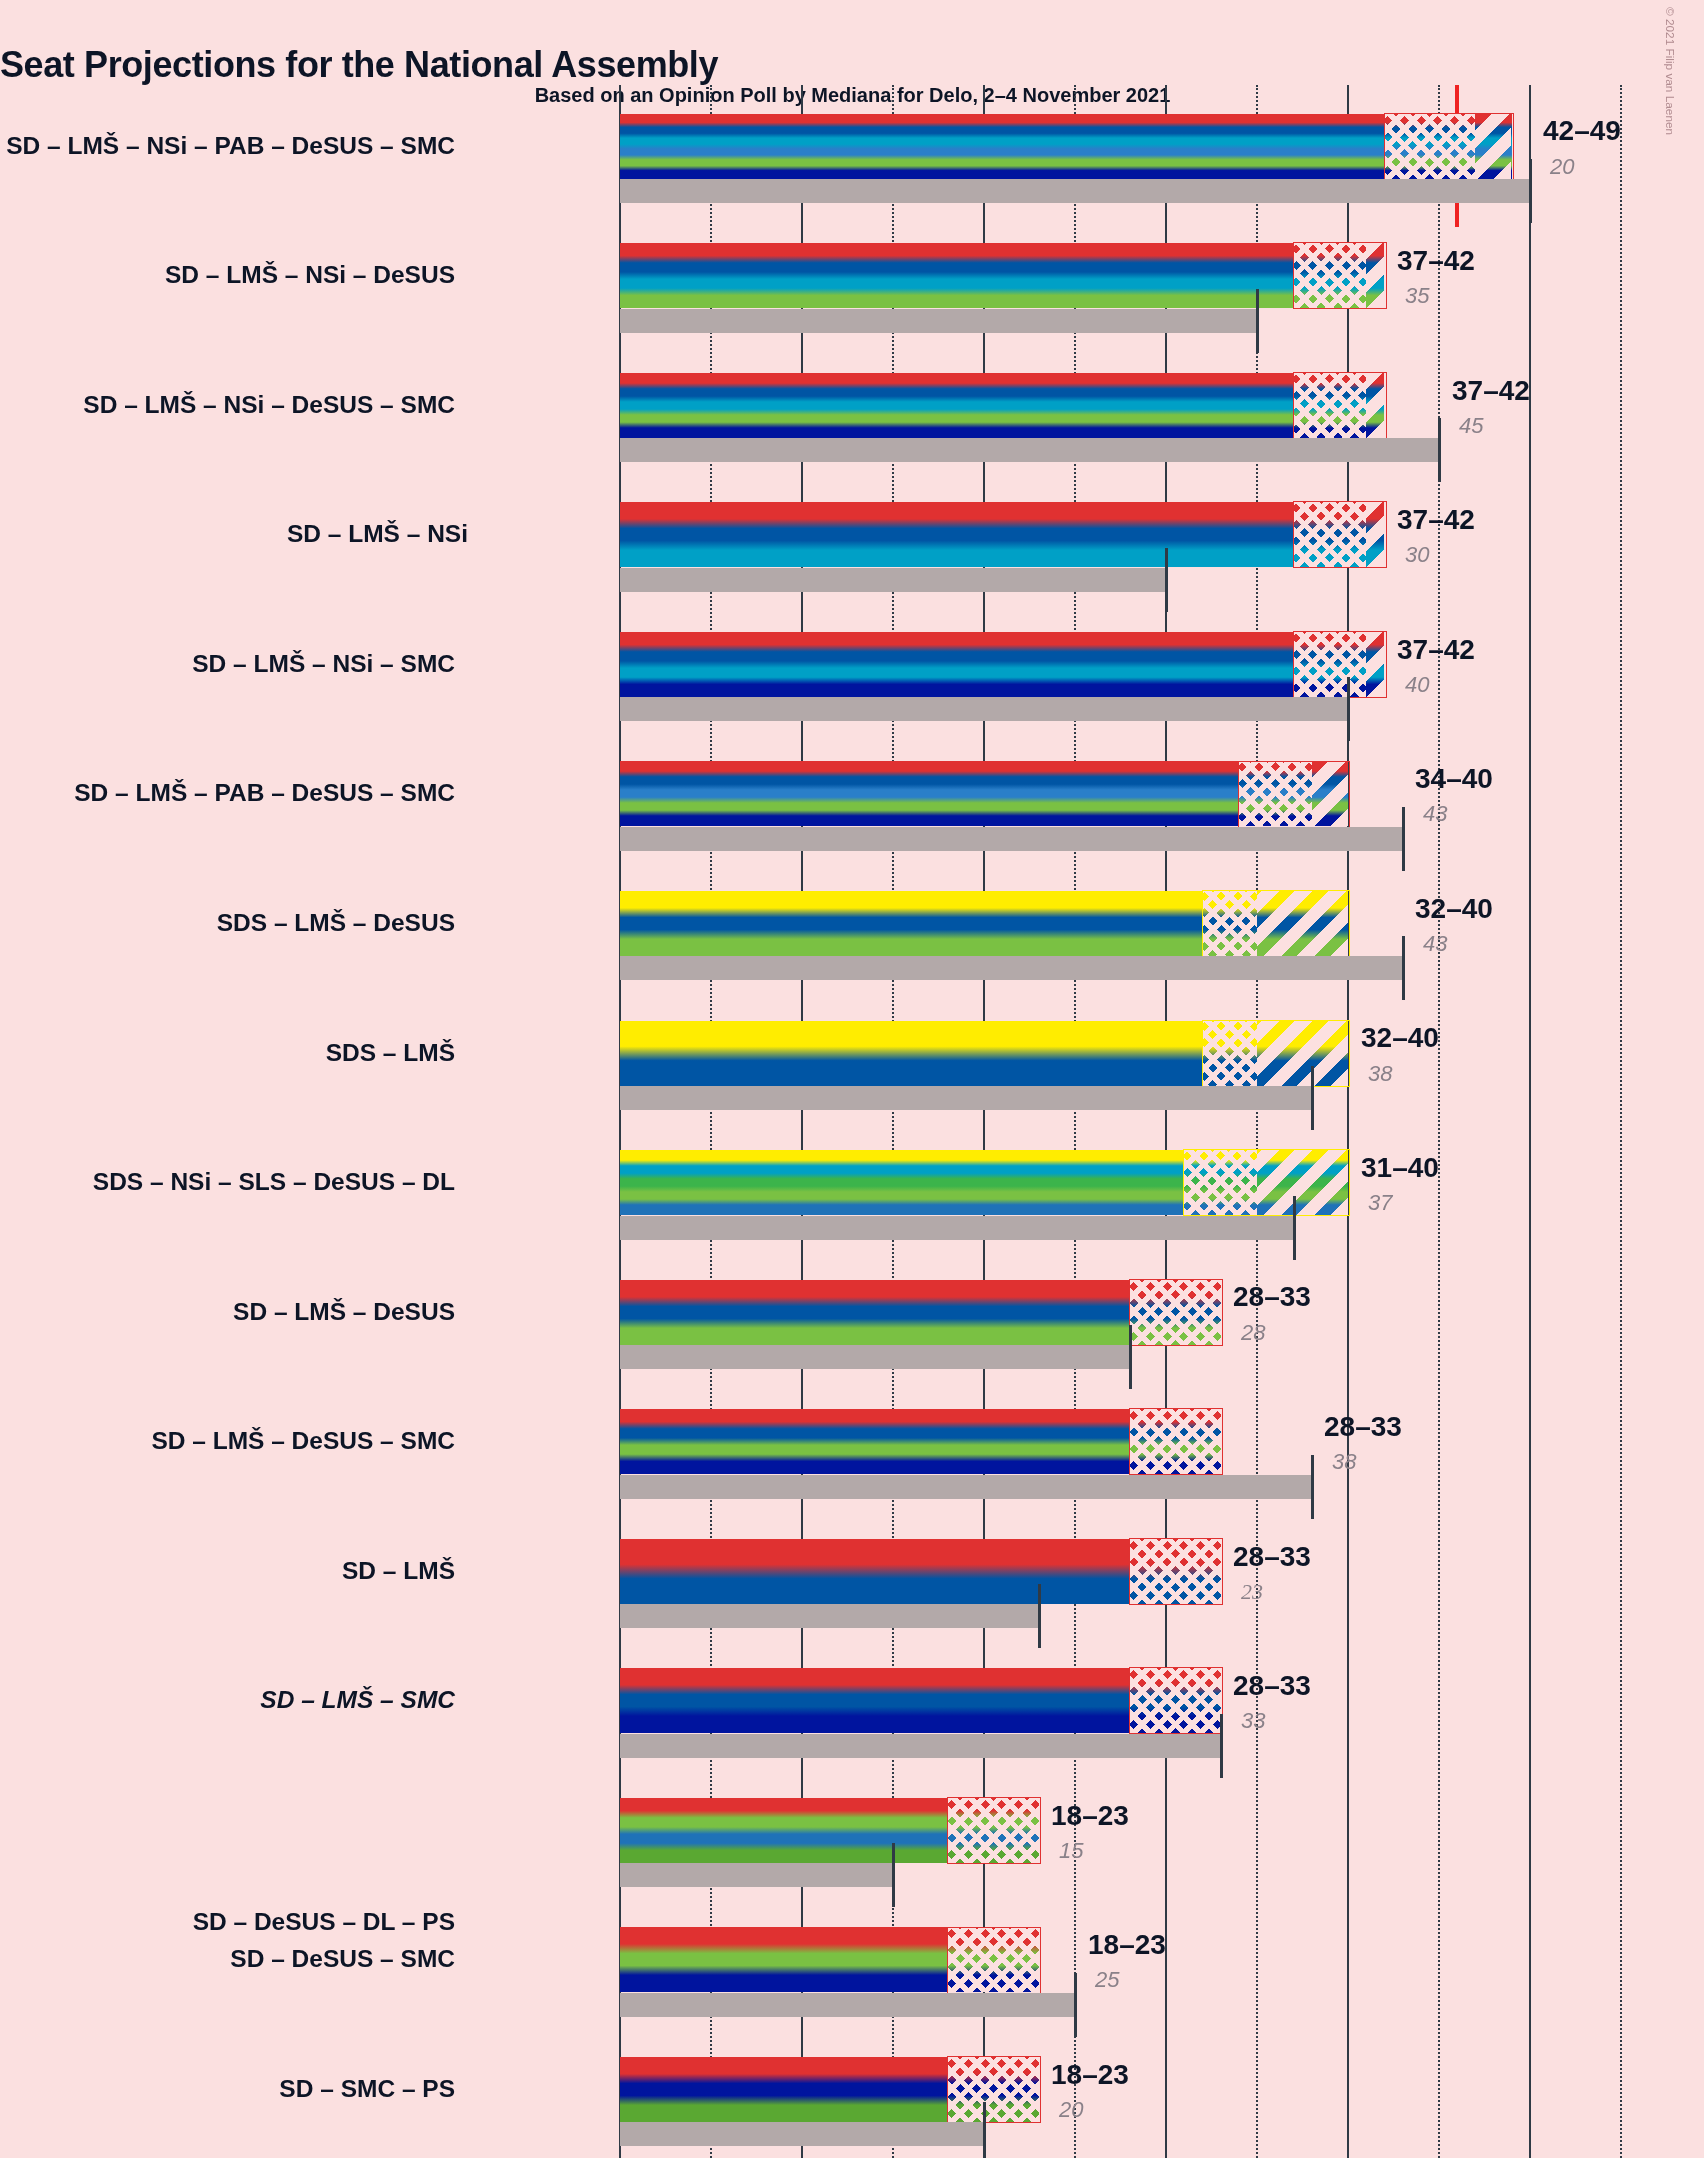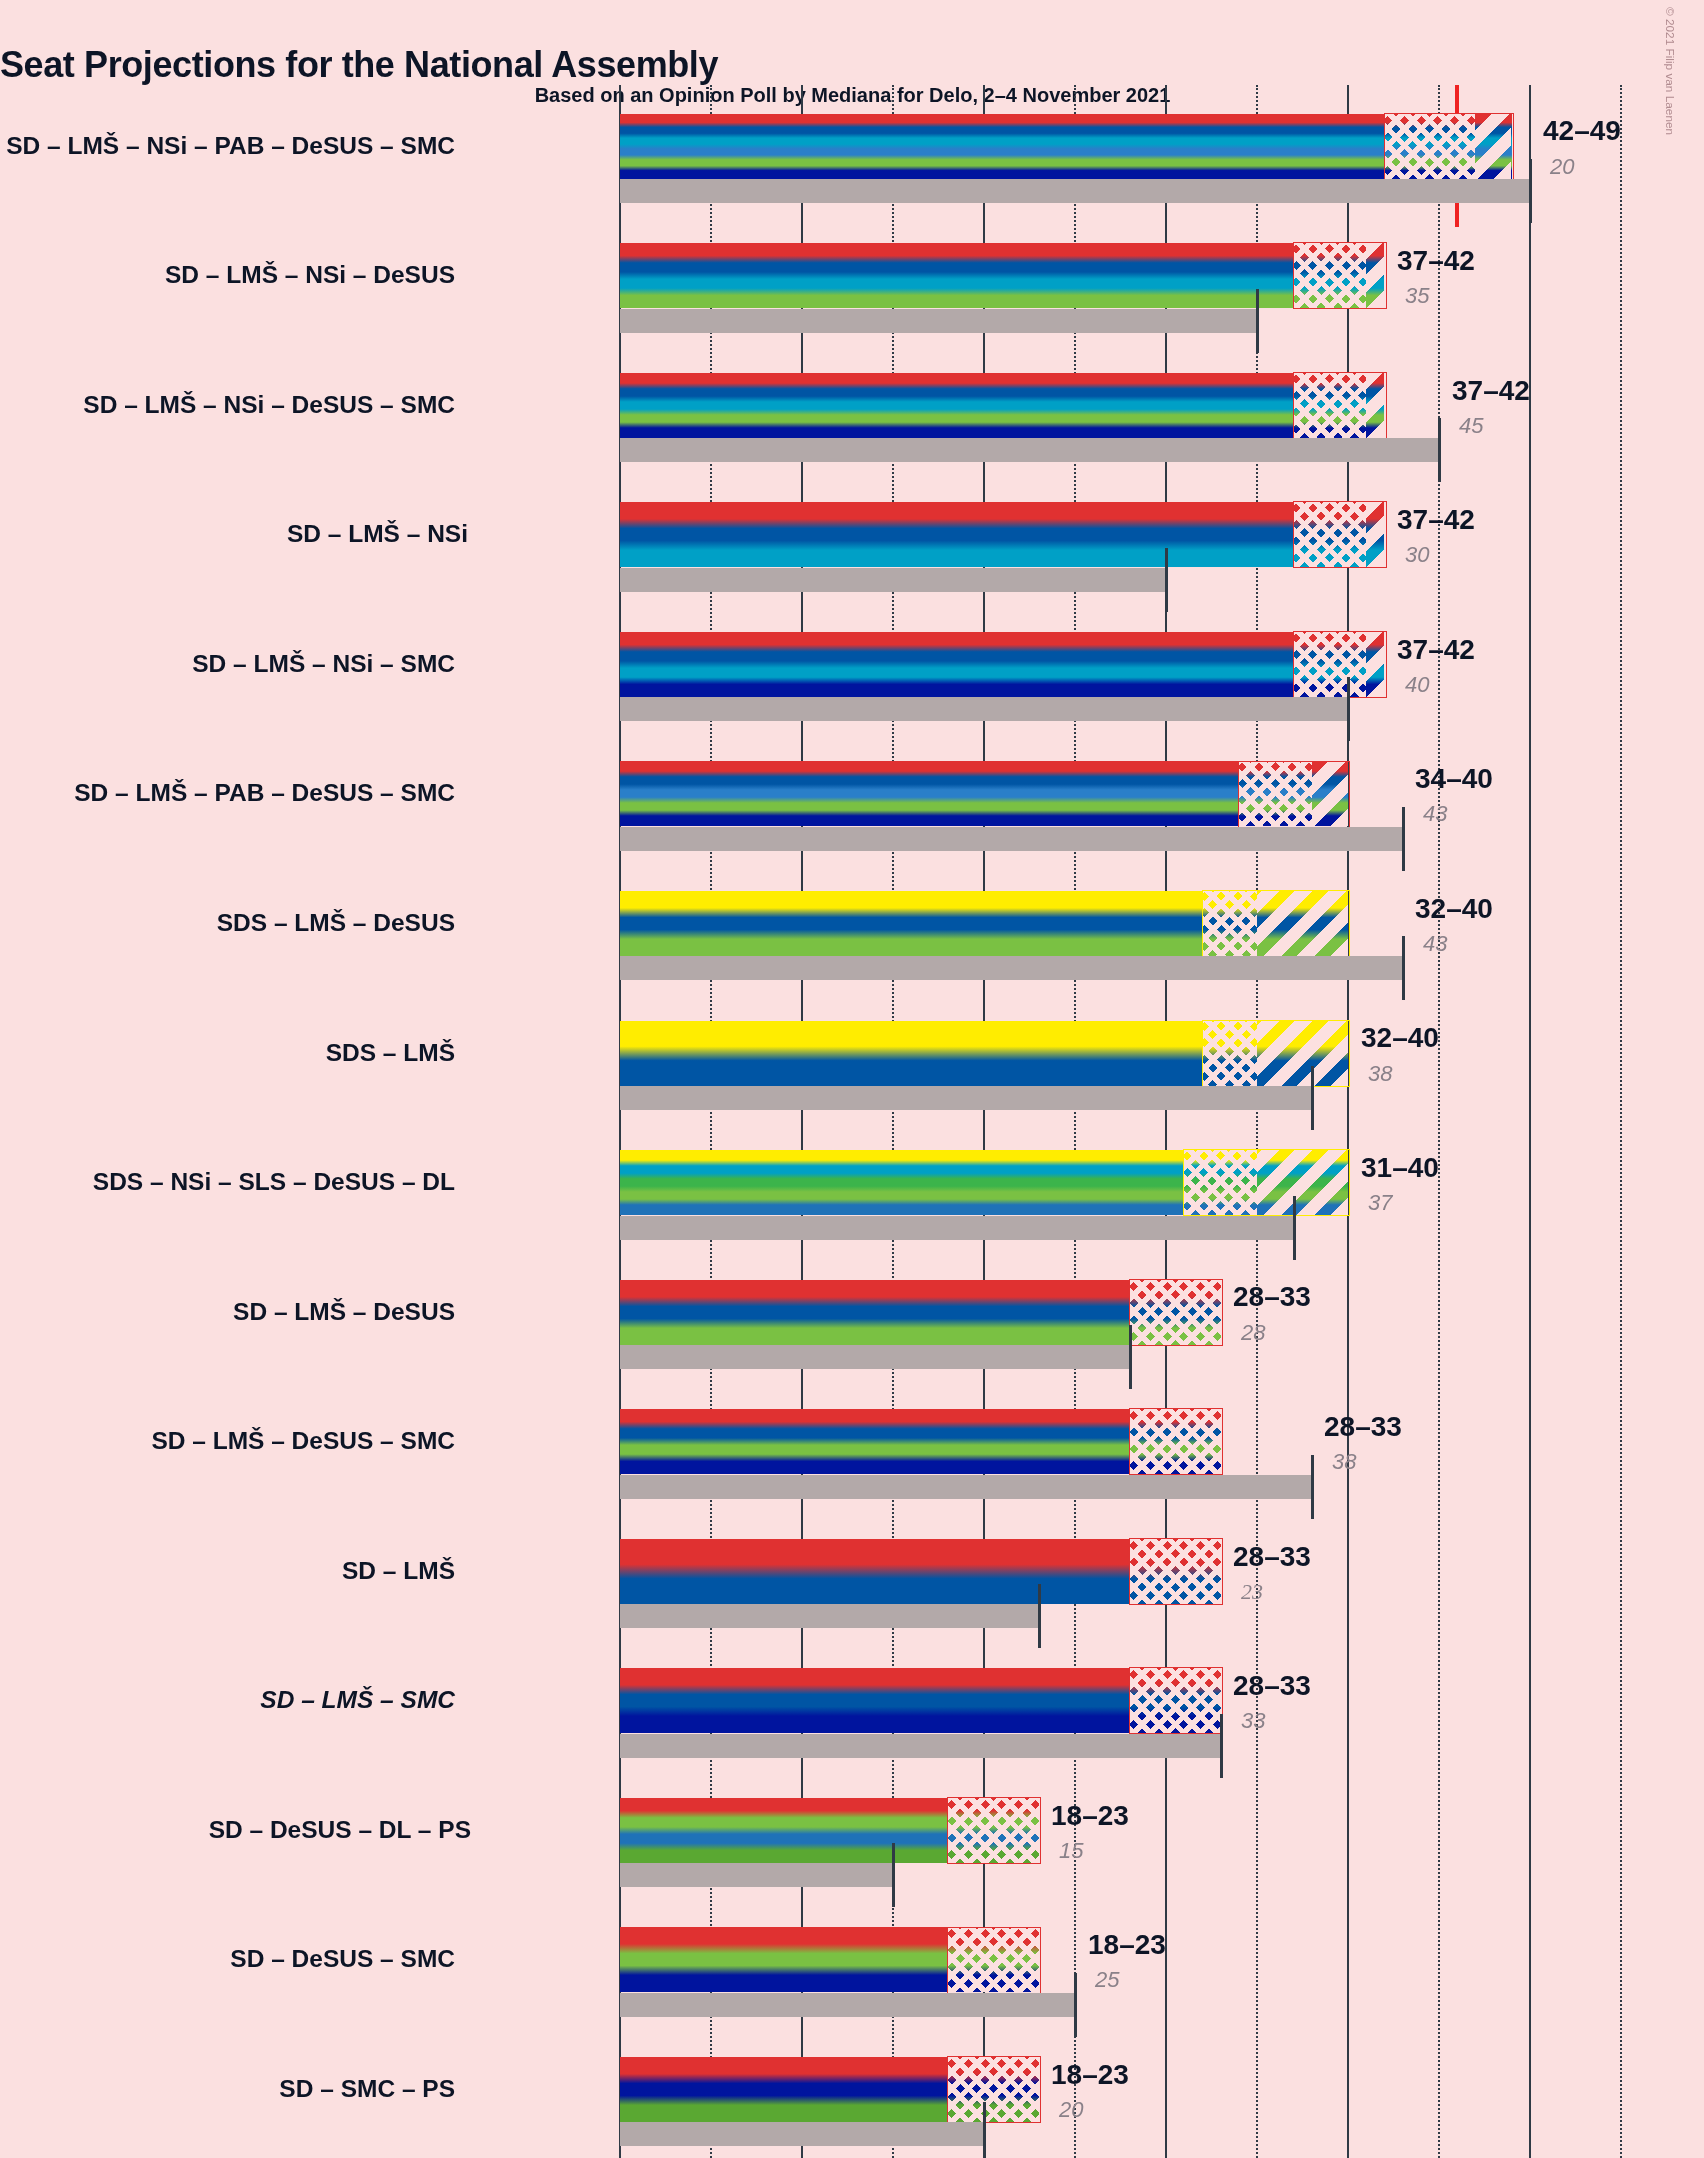--- a/index.html
+++ b/index.html
@@ -291,21 +291,21 @@
         <div class="barfill" style="background: linear-gradient(rgb(224, 49, 49) 7.33%, rgb(224, 49, 49) 26%, rgb(0, 85, 164) 40.67%, rgb(0, 85, 164) 59.33%, rgb(0, 20, 158) 74%, rgb(0, 20, 158) 92.67%);"></div>
         <div class="ciwrap" style="left: 510px; width: 91px;">
           <div class="cross"></div>
         </div>
       </div>
       <div class="baroutline" style="left: 1129px; top: 1667px; width: 94px; height: 67px; border-color: rgb(224, 49, 49);"></div>
       <div class="lastresult" style="left: 620px; top: 1734px; width: 601px; height: 23.6px;"></div>
       <div class="endcap" style="left: 1220px; top: 1714px; height: 64px;"></div>
       <div class="cival" style="left: 1233px; top: 1670px;">28–33</div>
       <div class="median" style="left: 1241px; top: 1708px;">33</div>
-      <div class="rowlabel" style="left: 0px; width: 455px; top: 1818px; margin-left: 16px;">SD – DeSUS – DL – PS</div>
+      <div class="rowlabel" style="left: 0px; width: 455px; top: 1910px;">SD – DeSUS – DL – PS</div>
       <div class="bar" style="left: 620px; top: 1798px; width: 419px; height: 65px;">
         <div class="barfill" style="background: linear-gradient(rgb(224, 49, 49) 5.5%, rgb(224, 49, 49) 19.5%, rgb(122, 193, 67) 30.5%, rgb(122, 193, 67) 44.5%, rgb(31, 114, 184) 55.5%, rgb(31, 114, 184) 69.5%, rgb(90, 168, 50) 80.5%, rgb(90, 168, 50) 94.5%);"></div>
         <div class="ciwrap" style="left: 328px; width: 91px;">
           <div class="cross"></div>
         </div>
       </div>
       <div class="baroutline" style="left: 947px; top: 1797px; width: 94px; height: 67px; border-color: rgb(224, 49, 49);"></div>
       <div class="lastresult" style="left: 620px; top: 1863px; width: 273px; height: 23.6px;"></div>
       <div class="endcap" style="left: 892px; top: 1843px; height: 64px;"></div>
       <div class="cival" style="left: 1051px; top: 1800px;">18–23</div>

